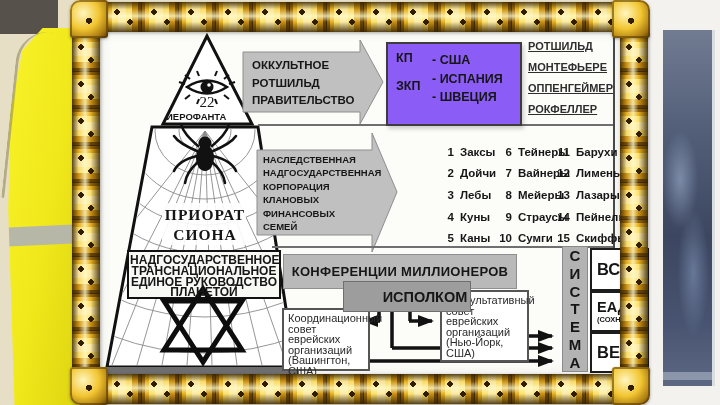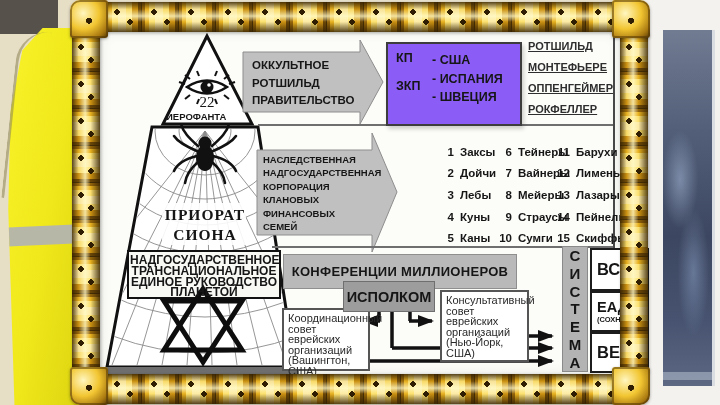--- a/index.html
+++ b/index.html
@@ -57,21 +57,21 @@
   #kp-vals{left:44px;top:7px;font-size:12.5px;line-height:18.5px;font-weight:bold;}
   #dynasties{left:528px;top:36px;font-size:11px;line-height:21px;font-weight:bold;color:#2e2e2e;text-decoration:underline;}
   #hered-text{left:263px;top:153px;width:110px;font-size:9.5px;line-height:13.4px;font-weight:bold;}
   .fam-col{font-size:11.5px;font-weight:bold;}
   .fam-row{display:flex;height:21.6px;align-items:center;}
   .fam-num{display:inline-block;text-align:right;}
   .fam-name{margin-left:6px;}
   #conf-box{left:283px;top:254px;width:232px;height:33px;background:#b9b9b9;border:1px solid #8f8f8f;
             display:flex;align-items:center;justify-content:center;font-size:13px;font-weight:bold;letter-spacing:.3px;}
   #ispolkom{left:343px;top:281px;width:90px;height:29px;background:#9d9d9d;border:1px solid #6f6f6f;
-            display:flex;align-items:center;justify-content:center;font-size:14.5px;font-weight:bold;}
+            display:flex;align-items:center;justify-content:center;font-size:14.5px;font-weight:bold;padding-left:36px;}
   .council{background:#fff;border:2px solid #555;font-size:11px;line-height:10.5px;padding:3px 4px;color:#2a2a2a;}
   #coord-box{left:282px;top:308px;width:76px;height:53px;}
   #consult-box{left:440px;top:290px;width:77px;height:62px;}
   #sistema{left:562px;top:246px;width:24px;height:124px;background:#b3b3b3;border:1px solid #8a8a8a;
            display:flex;flex-direction:column;justify-content:space-around;align-items:center;
            font-size:15px;font-weight:bold;line-height:15px;}
   .sysbox{background:#fff;border:2px solid #1c1c1c;display:flex;flex-direction:column;justify-content:center;
           padding-left:5px;font-weight:bold;}
   .sysbox .t{font-size:16.5px;}
   .sysbox .s{font-size:7.5px;font-weight:bold;}

